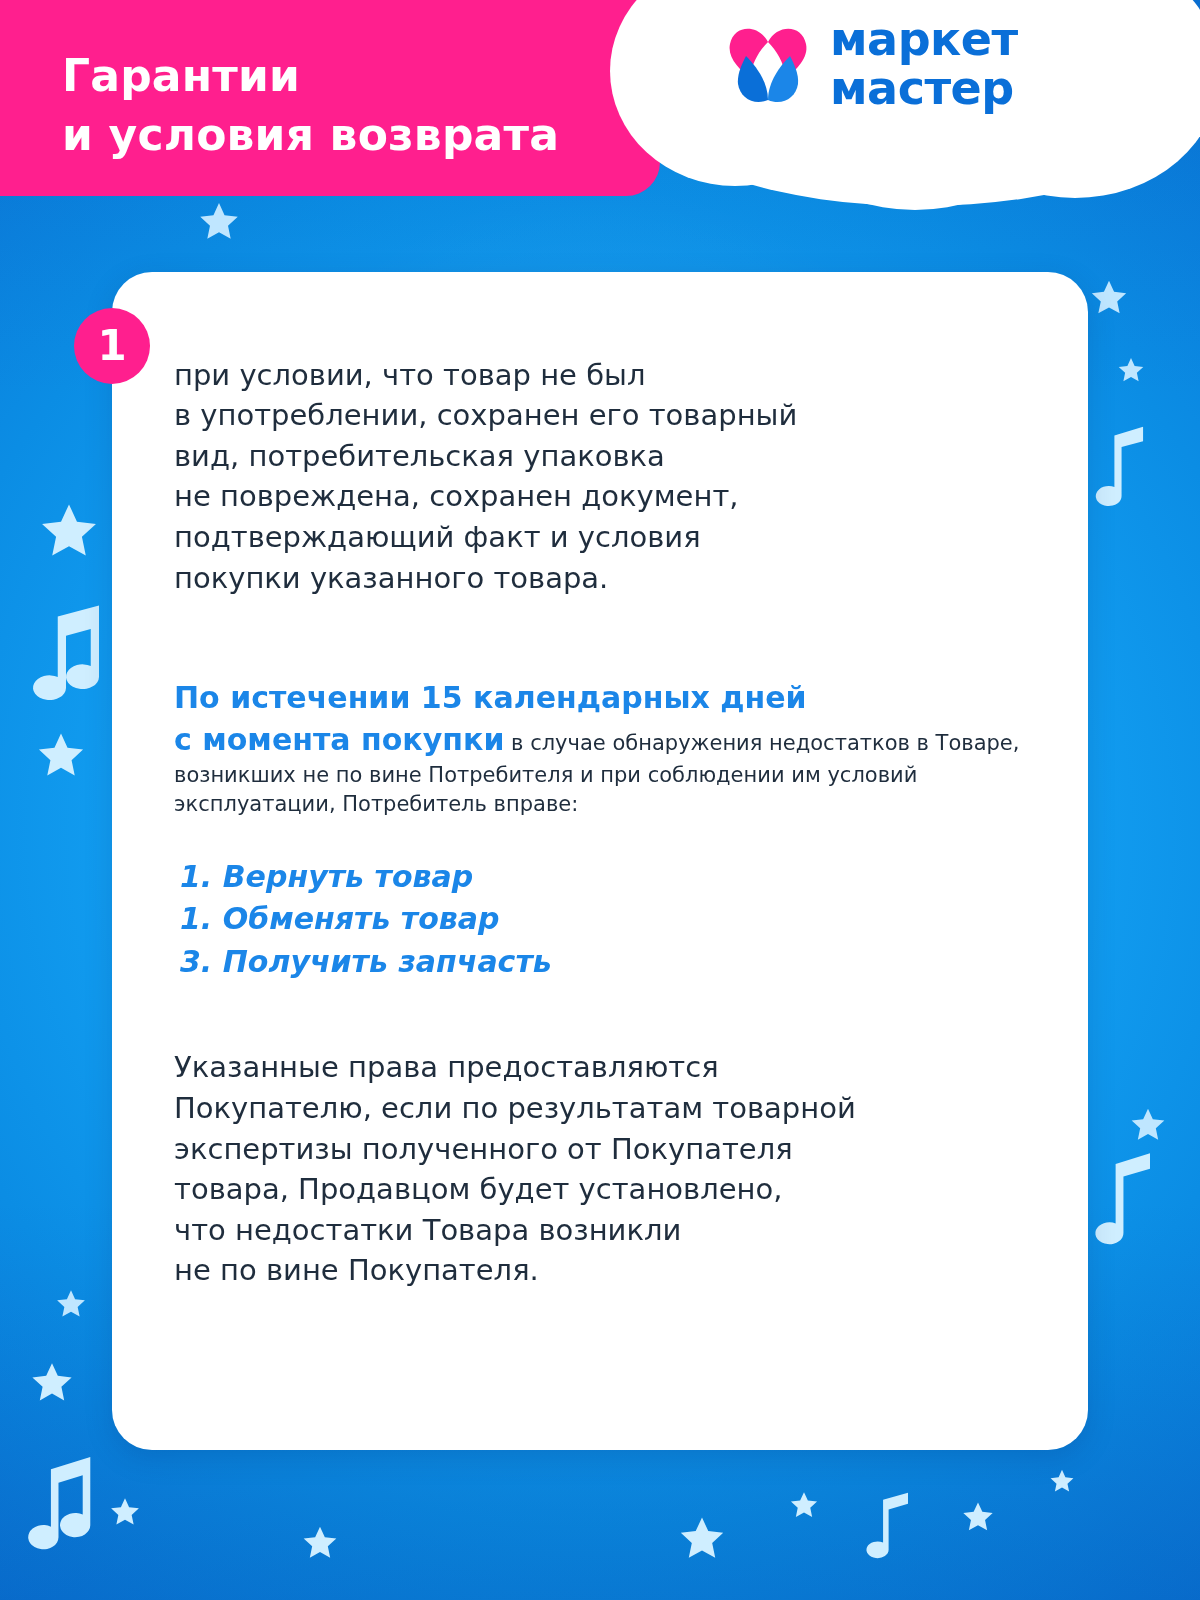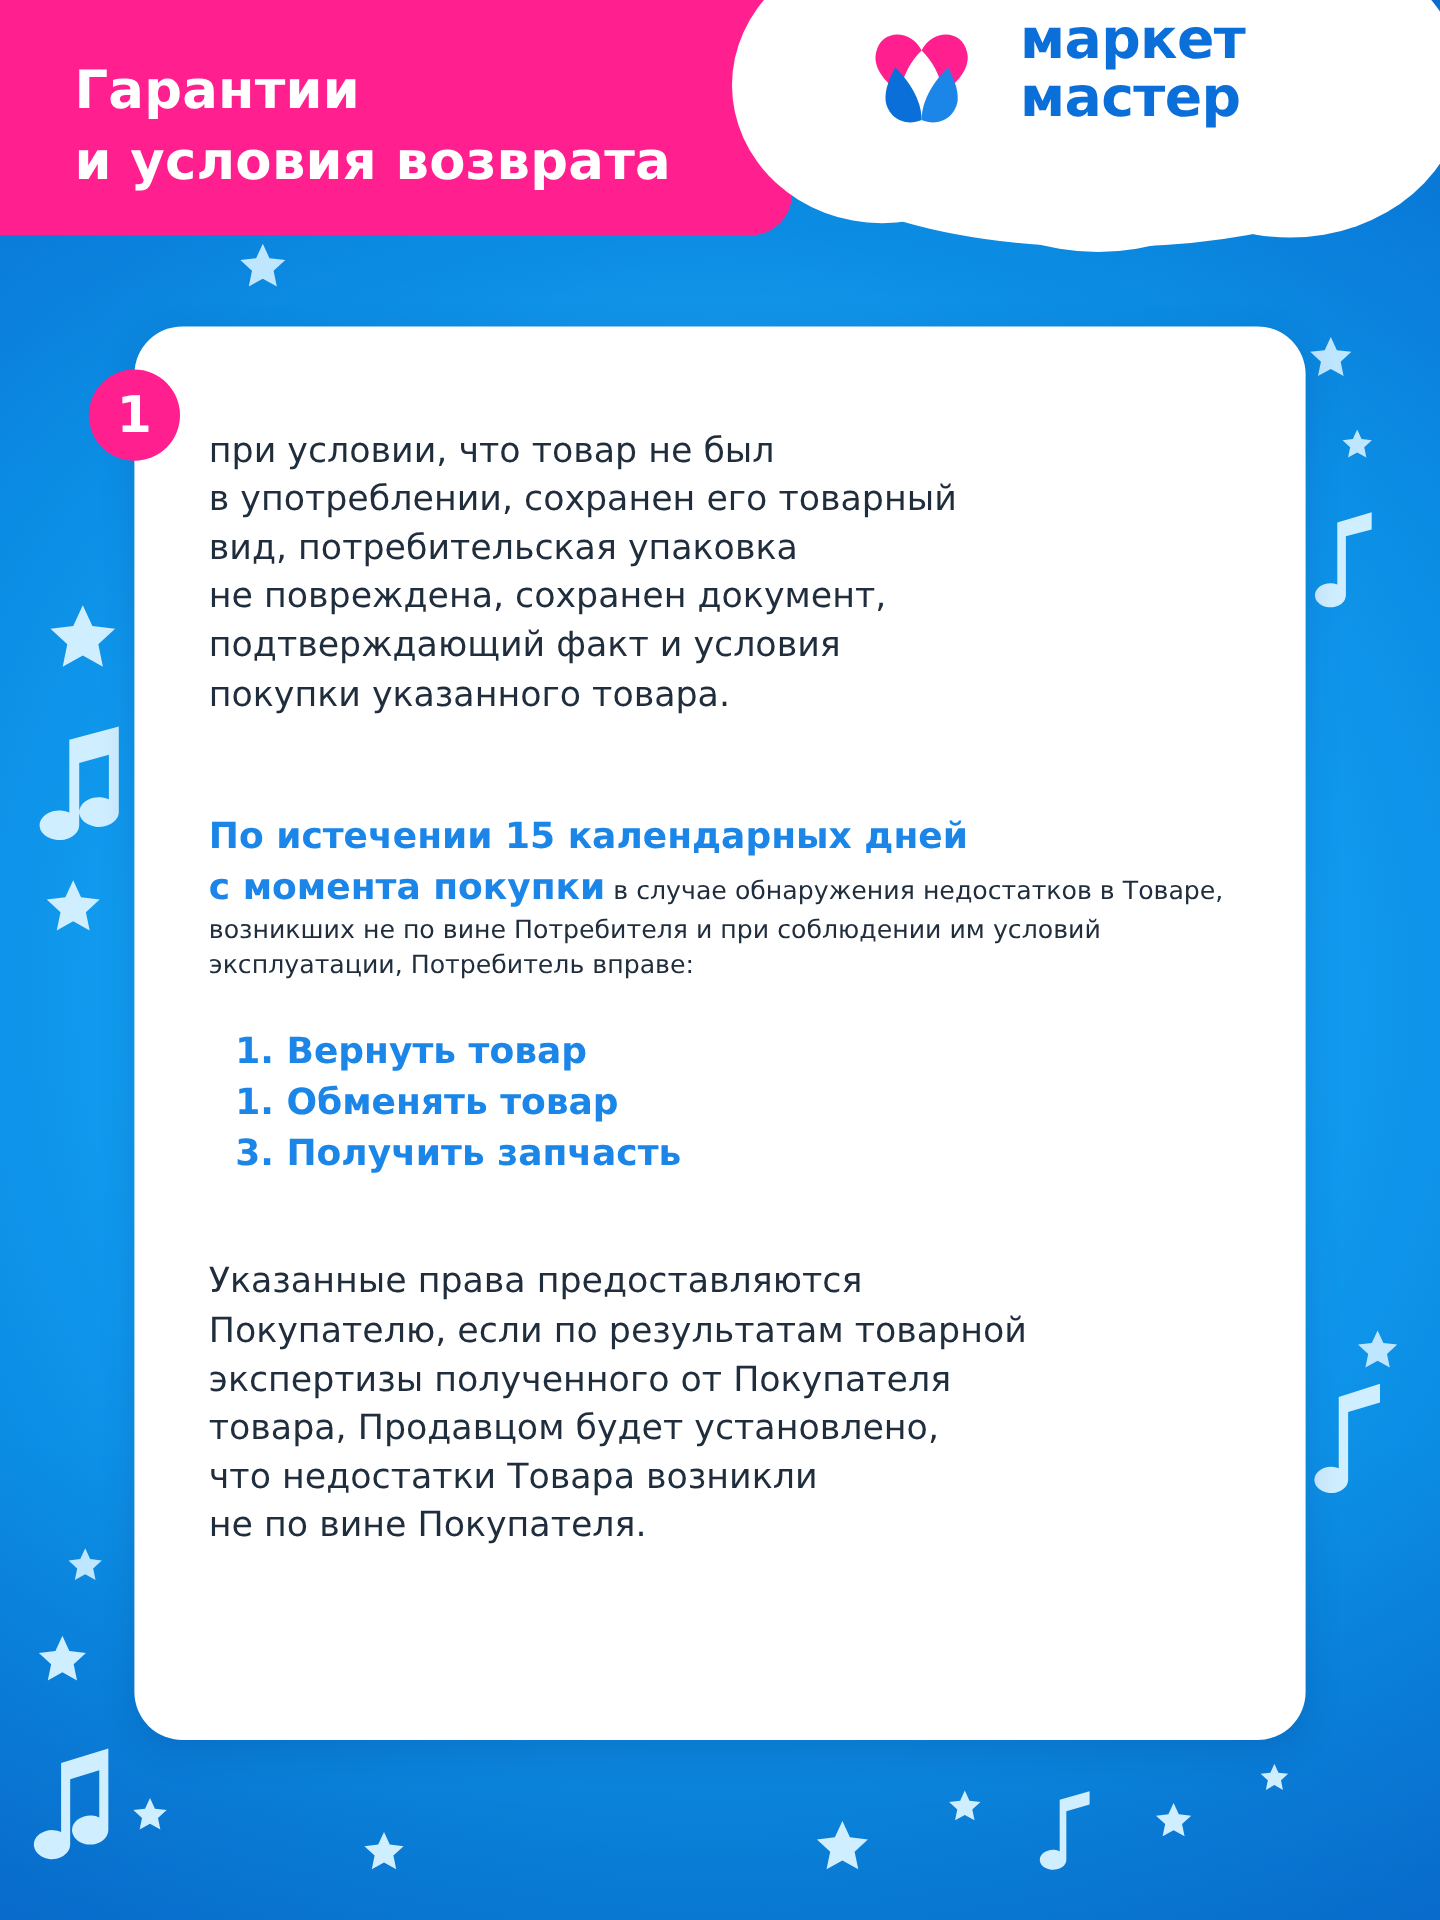--- a/index.html
+++ b/index.html
@@ -74,21 +74,22 @@
   .b1 { left: 10px;  top: 26px;  width: 250px; height: 230px; }
   .b2 { left: 150px; top: 0px;   width: 330px; height: 280px; }
   .b3 { left: 330px; top: 18px;  width: 290px; height: 250px; }
   .b4 { left: 60px;  top: 96px;  width: 520px; height: 180px; border-radius: 90px; }
 
   .logo-inner {
     position: absolute;
     left: 110px;
     top: 78px;
     display: flex;
-    gap: 24px;
+    align-items: center;
+    gap: 4px;
     z-index: 2;
   }
   .logo-text {
     color: #0a6fd8;
     font-size: 46px;
     font-weight: bold;
     line-height: 1.06;
     white-space: pre-line;
     letter-spacing: -0.5px;
   }
@@ -151,21 +152,22 @@
 
   .block-2 { margin-top: 38px; }
   .block-2 .para-inline { font-size: 21px; line-height: 1.40; color: #1f2d3d; }
   .highlight {
     color: #1b86e8;
     font-weight: bold;
   }
 
   .list {
     margin-top: 36px;
-    margin-left: 22px;
+    margin-left: 6px;
+    font-style: italic;
   }
   .list-item {
     font-size: 30px;
     font-weight: bold;
     color: #1b86e8;
     line-height: 1.42;
   }
 
   .block-3 { margin-top: 64px; }
 

